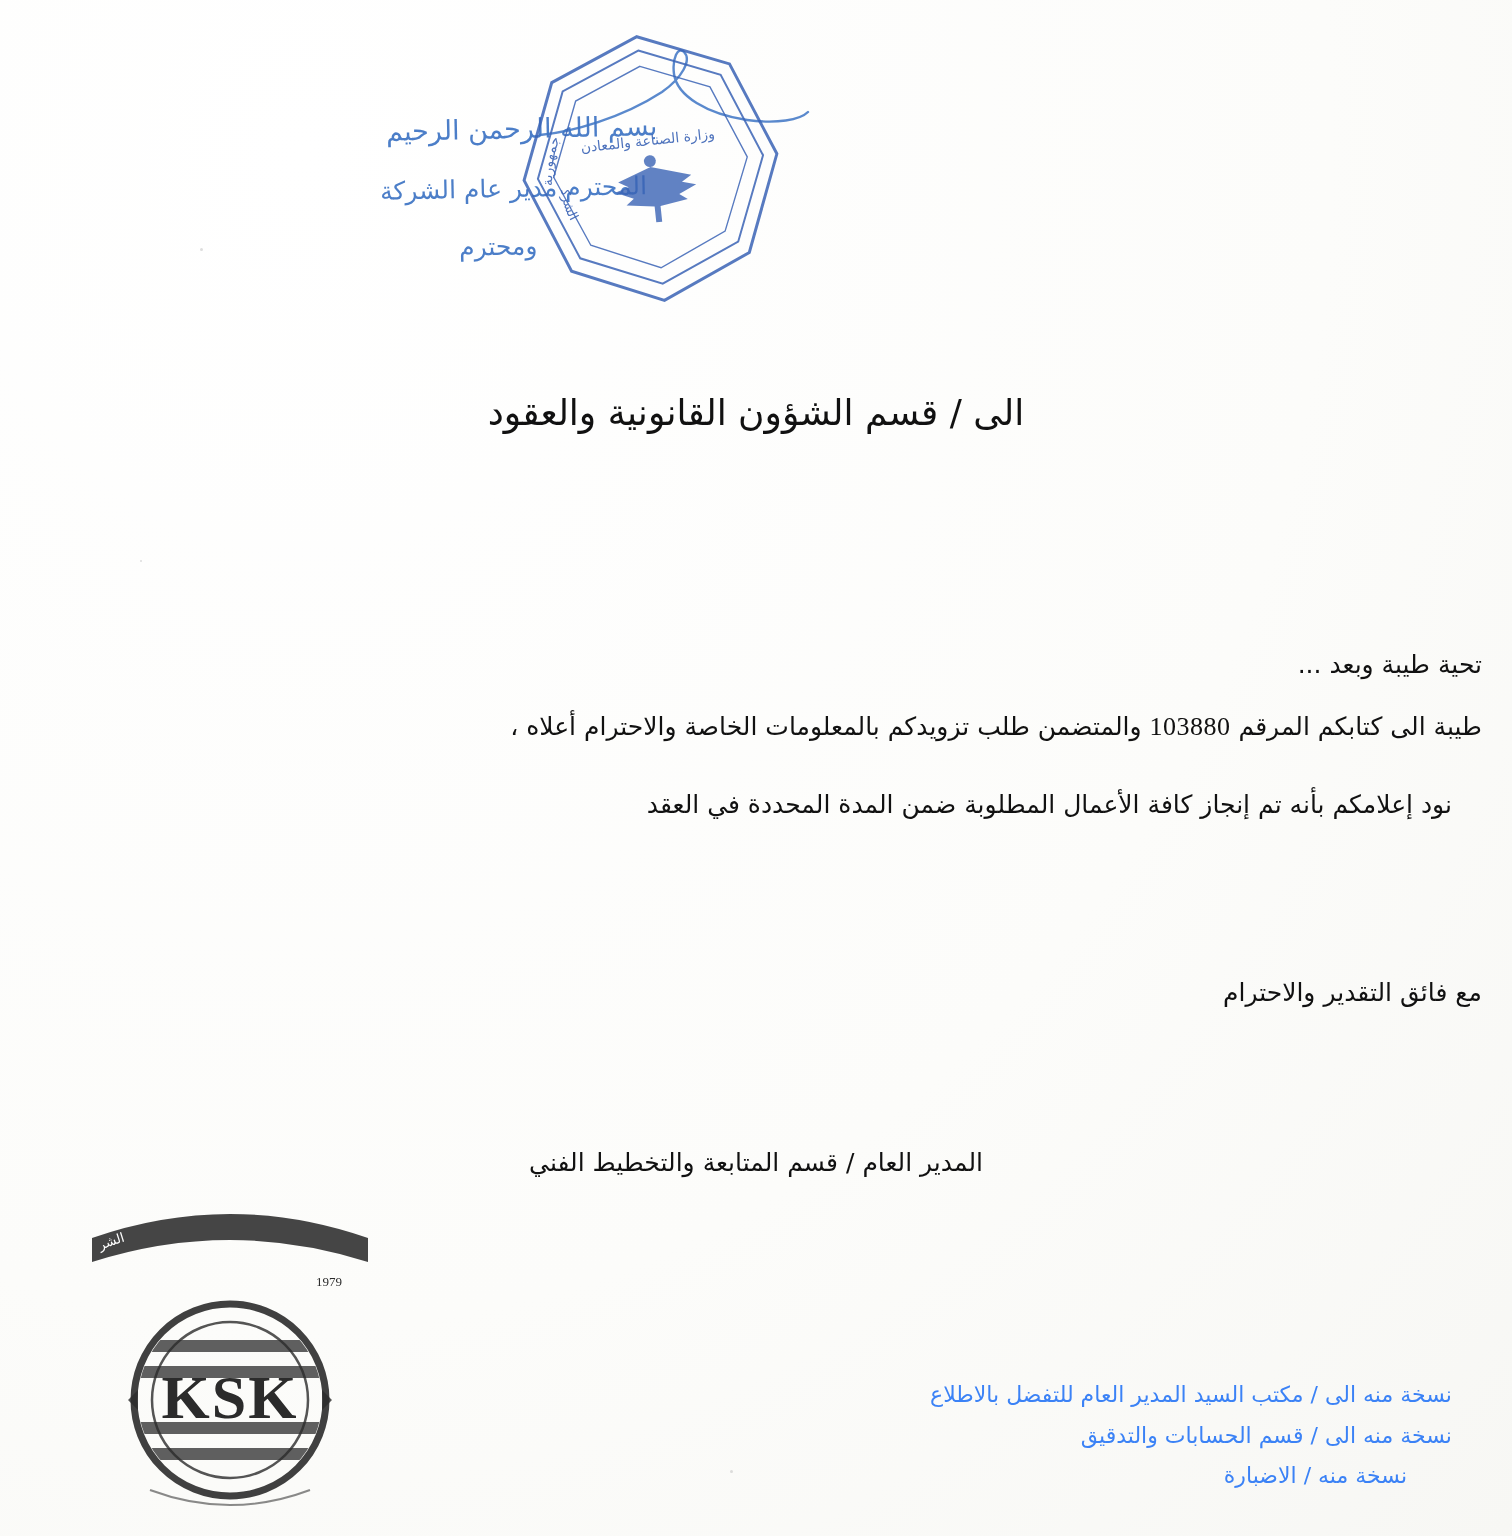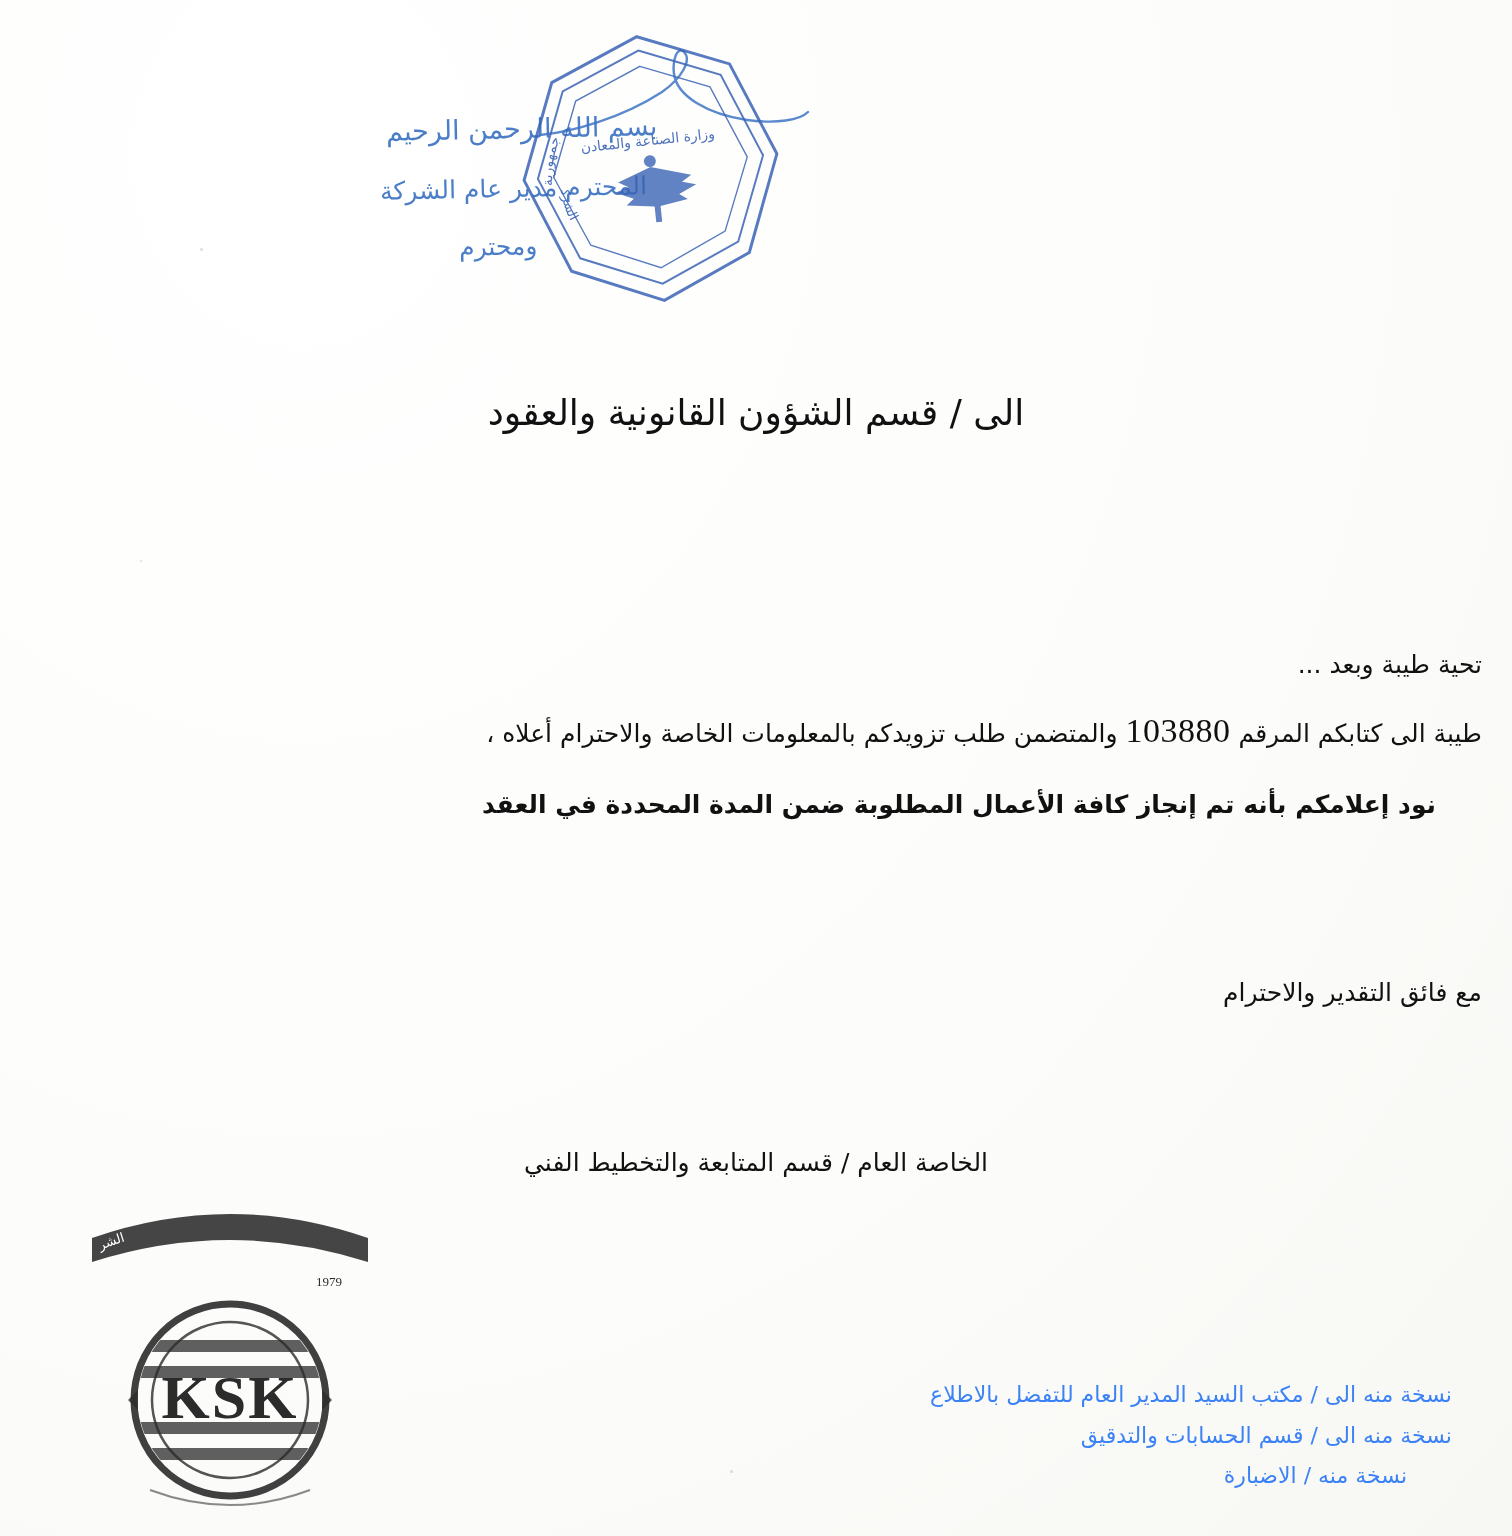--- a/index.html
+++ b/index.html
@@ -80,21 +80,21 @@
     text-align: center;
     font-size: 36px;
     letter-spacing: .5px;
     white-space: normal;
   }
 
   .body-line { font-size: 25px; }
 
   .l1 { top: 650px; right: 30px; }
   .l2 { top: 712px; right: 30px; left: 30px; text-align: justify; }
-  .l3 { top: 790px; right: 76px; left: 60px; text-align: justify; font-weight: bold; }
+  .l3 { top: 790px; right: 60px; left: 60px; text-align: justify; }
   .l4 { top: 950px; right: 30px; font-size: 25px; margin-top: 28px; }
 
   .closing {
     top: 1148px;
     left: 0; right: 0;
     text-align: center;
     font-size: 25px;
   }
 
   .footer {
@@ -103,21 +103,21 @@
     right: 60px;
     direction: rtl;
     font-size: 22px;
     line-height: 1.85;
     color: #3b82f6;
   }
   .footer div:nth-child(3) { padding-right: 45px; }
 
   .ref-number {
     font-family: "Liberation Serif", "DejaVu Serif", serif;
-    font-size: 34px;
+    font-size: 26px;
     letter-spacing: .5px;
     direction: ltr;
     display: inline-block;
   }
 
   
   .emblem {
     position: absolute;
     left: 80px;
     top: 1190px;
@@ -182,21 +182,21 @@
 <div class="line body-line l2">
   <span>طيبة الى كتابكم المرقم</span>
   <span class="ref-number">103880</span>
   <span>والمتضمن طلب تزويدكم بالمعلومات الخاصة والاحترام أعلاه ،</span>
 </div>
 
 <div class="line body-line l3">نود إعلامكم بأنه تم إنجاز كافة الأعمال المطلوبة ضمن المدة المحددة في العقد</div>
 
 <div class="line body-line l4">مع فائق التقدير والاحترام</div>
 
-<div class="line closing">الخاصة العام / قسم المتابعة والتخطيط الفني</div>
+<div class="line closing">المدير العام / قسم المتابعة والتخطيط الفني</div>
 
 <div class="footer">
   <div>نسخة منه الى / مكتب السيد المدير العام للتفضل بالاطلاع</div>
   <div>نسخة منه الى / قسم الحسابات والتدقيق</div>
   <div>نسخة منه / الاضبارة</div>
 </div>
 
 <div class="emblem">
   <svg viewBox="0 0 300 330" xmlns="http://www.w3.org/2000/svg">
     <defs>

